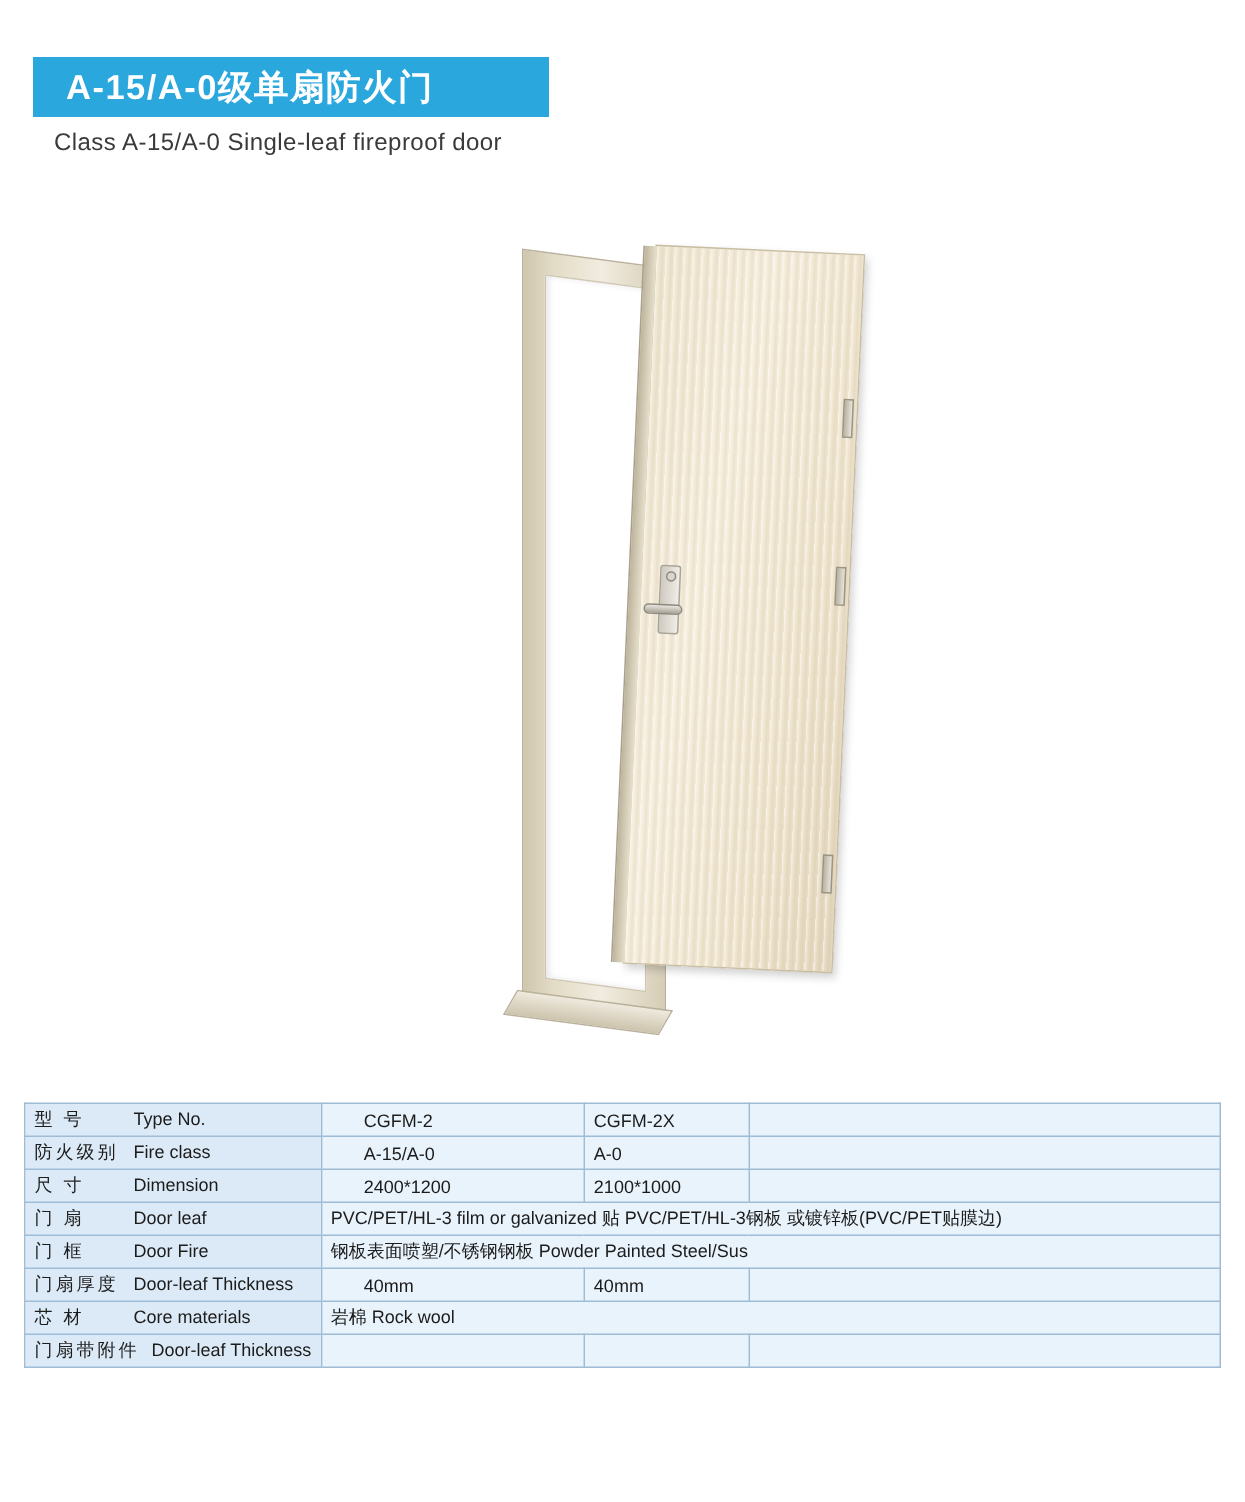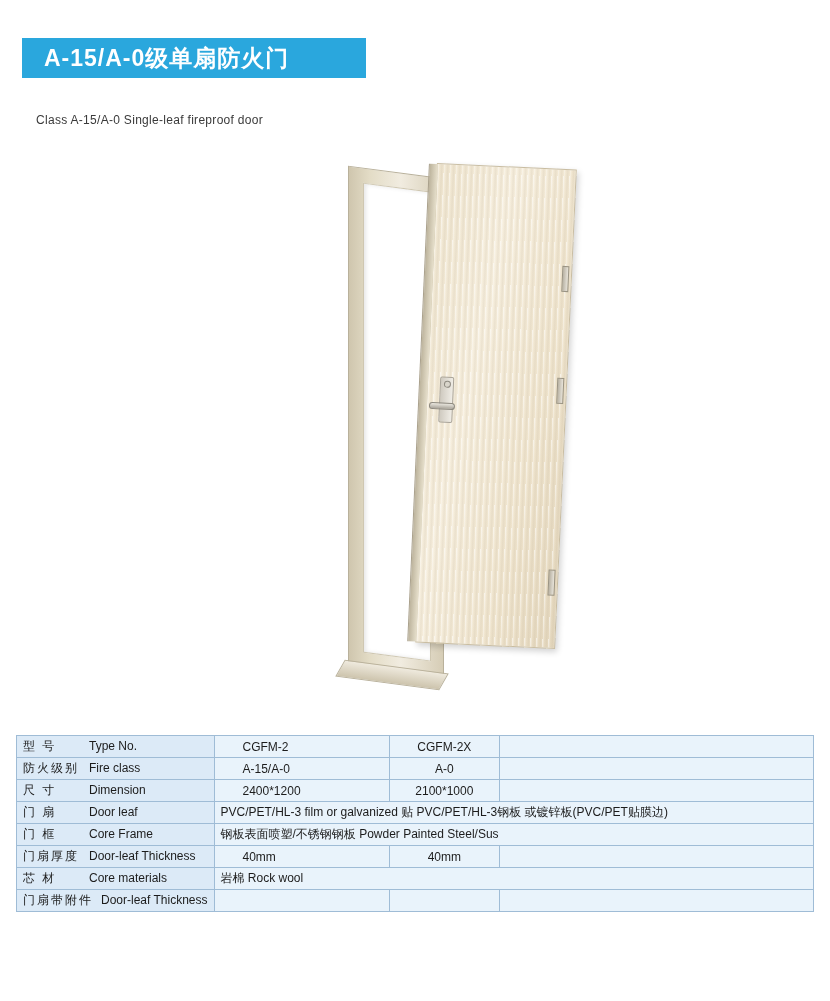--- a/index.html
+++ b/index.html
@@ -34,22 +34,22 @@
     font-size: 23px;
     font-weight: bold;
     letter-spacing: 1px;
     padding-left: 22px;
     line-height: 1;
     white-space: nowrap;
   }
   .subtitle {
     position: absolute;
     left: 36px;
-    top: 113px;
-    font-size: 12px;
+    top: 87px;
+    font-size: 16px;
     color: #3a3a3a;
     letter-spacing: 0.3px;
     white-space: nowrap;
   }
 
   
   .figure {
     position: absolute;
     left: 330px;
     top: 160px;
@@ -172,21 +172,21 @@
     vertical-align: middle;
     background: #e9f3fb;
     white-space: nowrap;
     overflow: hidden;
   }
   .spec-table td.label {
     width: 175px;
     background: #dceaf7;
   }
   .spec-table td.c2 { width: 180px; padding-left: 28px; }
-  .spec-table td.c3 { width: 112px; text-align: center; }
+  .spec-table td.c3 { width: 112px; }
   .spec-table td.c4 { width: 331px; }
   .lbl-cn {
     display: inline-block;
     letter-spacing: 2px;
     min-width: 58px;
   }
   .lbl-en {
     display: inline-block;
     padding-left: 8px;
   }
@@ -246,21 +246,21 @@
         <td class="c4"></td>
       </tr>
       <tr>
         <td class="label">
           <span class="lbl-cn">门  扇</span><span class="lbl-en">Door leaf</span>
         </td>
         <td class="wide" colspan="3">PVC/PET/HL-3 film or galvanized 贴 PVC/PET/HL-3钢板 或镀锌板(PVC/PET贴膜边)</td>
       </tr>
       <tr>
         <td class="label">
-          <span class="lbl-cn">门  框</span><span class="lbl-en">Core Frame</span>
+          <span class="lbl-cn">门  框</span><span class="lbl-en">Door Fire</span>
         </td>
         <td class="wide" colspan="3">钢板表面喷塑/不锈钢钢板    Powder Painted Steel/Sus</td>
       </tr>
       <tr>
         <td class="label">
           <span class="lbl-cn">门扇厚度</span><span class="lbl-en">Door-leaf Thickness</span>
         </td>
         <td class="c2">40mm</td>
         <td class="c3">40mm</td>
         <td class="c4"></td>

